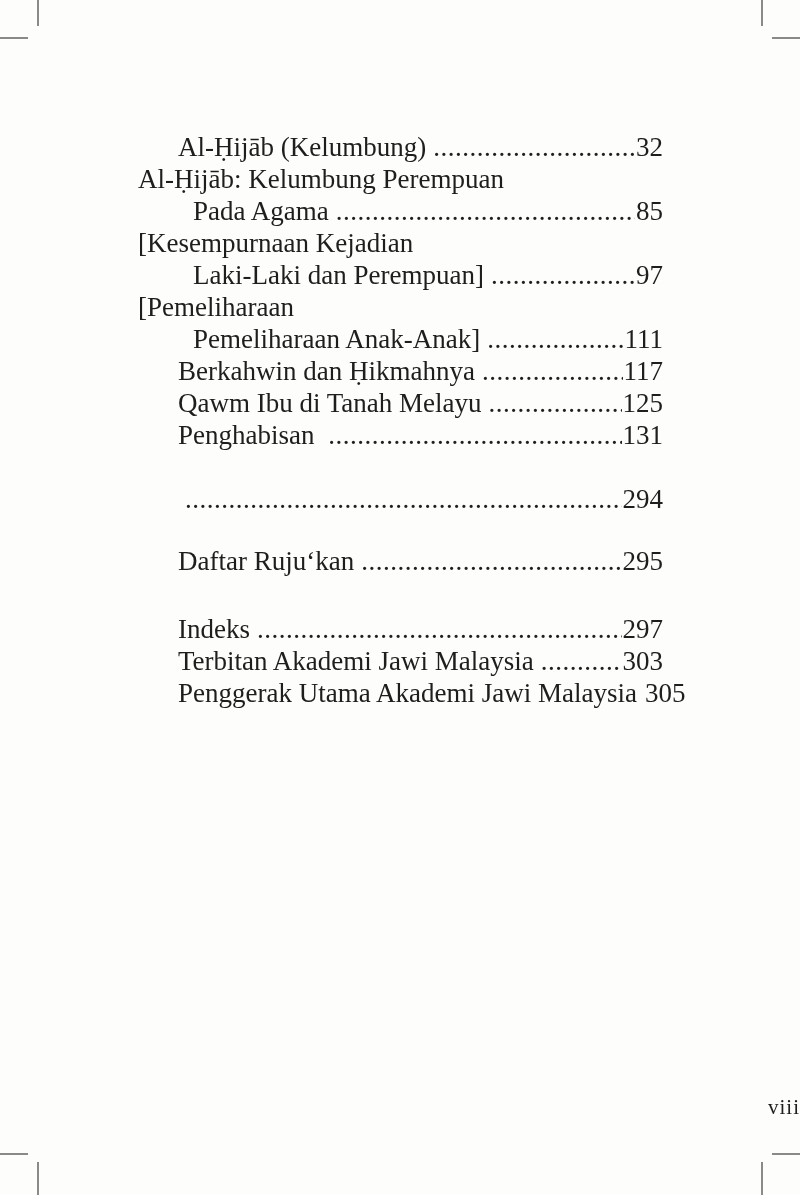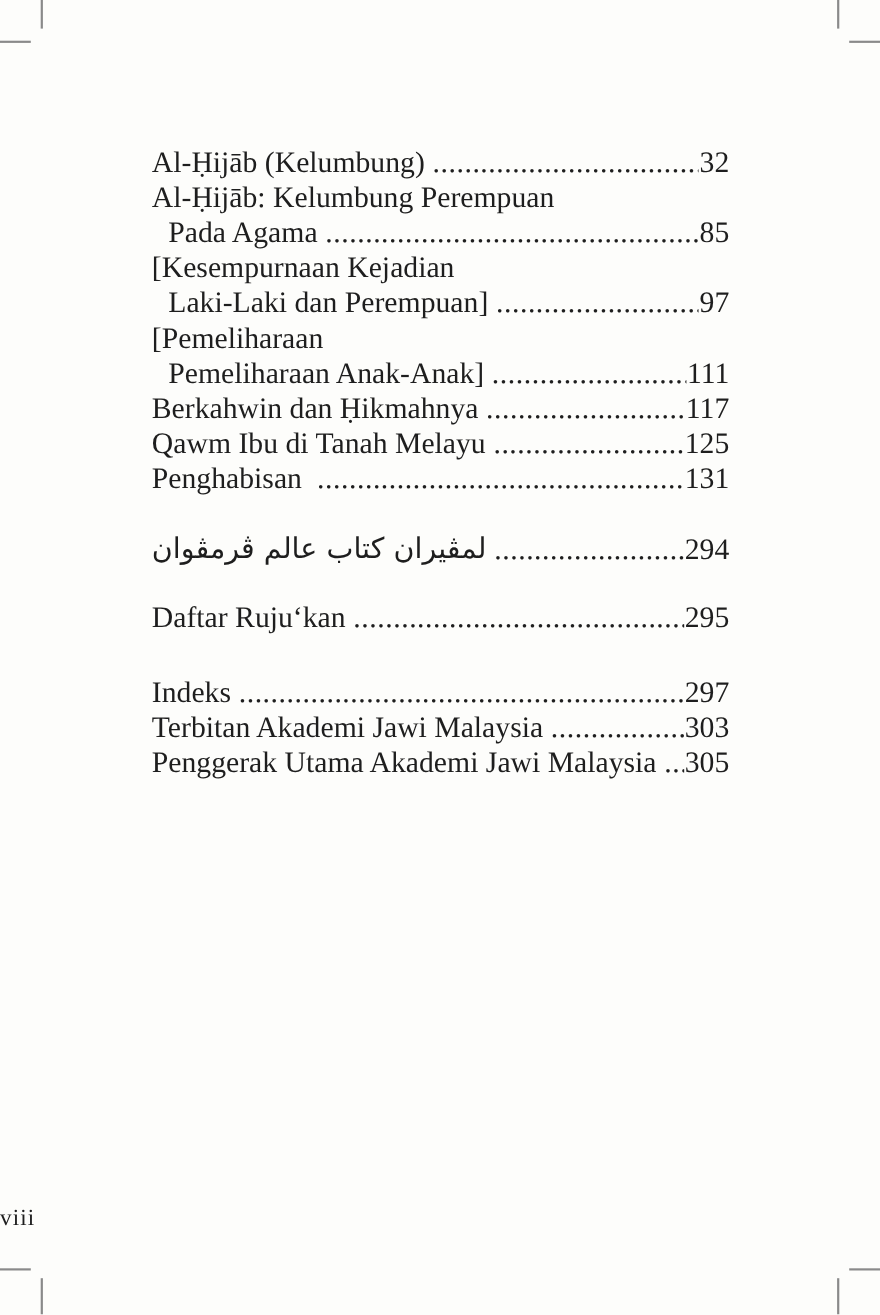--- a/index.html
+++ b/index.html
@@ -42,20 +42,21 @@
   .toc-group:nth-child(4) { margin-top: 36px; }
 
   .toc-line {
     font-size: 27px;
     line-height: 32px;
     white-space: nowrap;
   }
   .toc-line.has-page {
     display: flex;
     align-items: flex-end;
+    margin-left: 40px;
   }
   .toc-line.wrap { padding-left: 15px; }
 
   .toc-title { flex: 0 0 auto; white-space: pre; }
   .toc-title.rtl {
     font-family: "DejaVu Sans", sans-serif;
     font-size: 26px;
   }
   .toc-leader {
     flex: 1 1 0;
@@ -69,21 +70,21 @@
     content: "....................................................................................................................................";
     letter-spacing: 0.5px;
   }
   .toc-page { flex: 0 0 auto; }
 
   .footer-page-number {
     position: absolute;
     top: 1095px;
     left: 0;
     width: 100%;
-    text-align: left;
+    text-align: right;
     font-size: 21px;
     letter-spacing: 1px;
   }
 </style>
 </head>
 <body>
 
 <div class="crop tl-v"></div>
 <div class="crop tl-h"></div>
 <div class="crop tr-v"></div>
@@ -144,21 +145,20 @@
         <div class="toc-line has-page">
           <span class="toc-title">Penghabisan </span>
           <span class="toc-leader"></span>
           <span class="toc-page">131</span>
         </div>
       </div>
     </div>
     <div class="toc-group">
       <div class="toc-entry">
         <div class="toc-line has-page">
-          <span class="toc-title rtl" dir="rtl">لمڤيران كتاب عالم ڤرمڤوان</span>
           <span class="toc-leader"></span>
           <span class="toc-page">294</span>
         </div>
       </div>
     </div>
     <div class="toc-group">
       <div class="toc-entry">
         <div class="toc-line has-page">
           <span class="toc-title">Daftar Ruju‘kan</span>
           <span class="toc-leader"></span>

